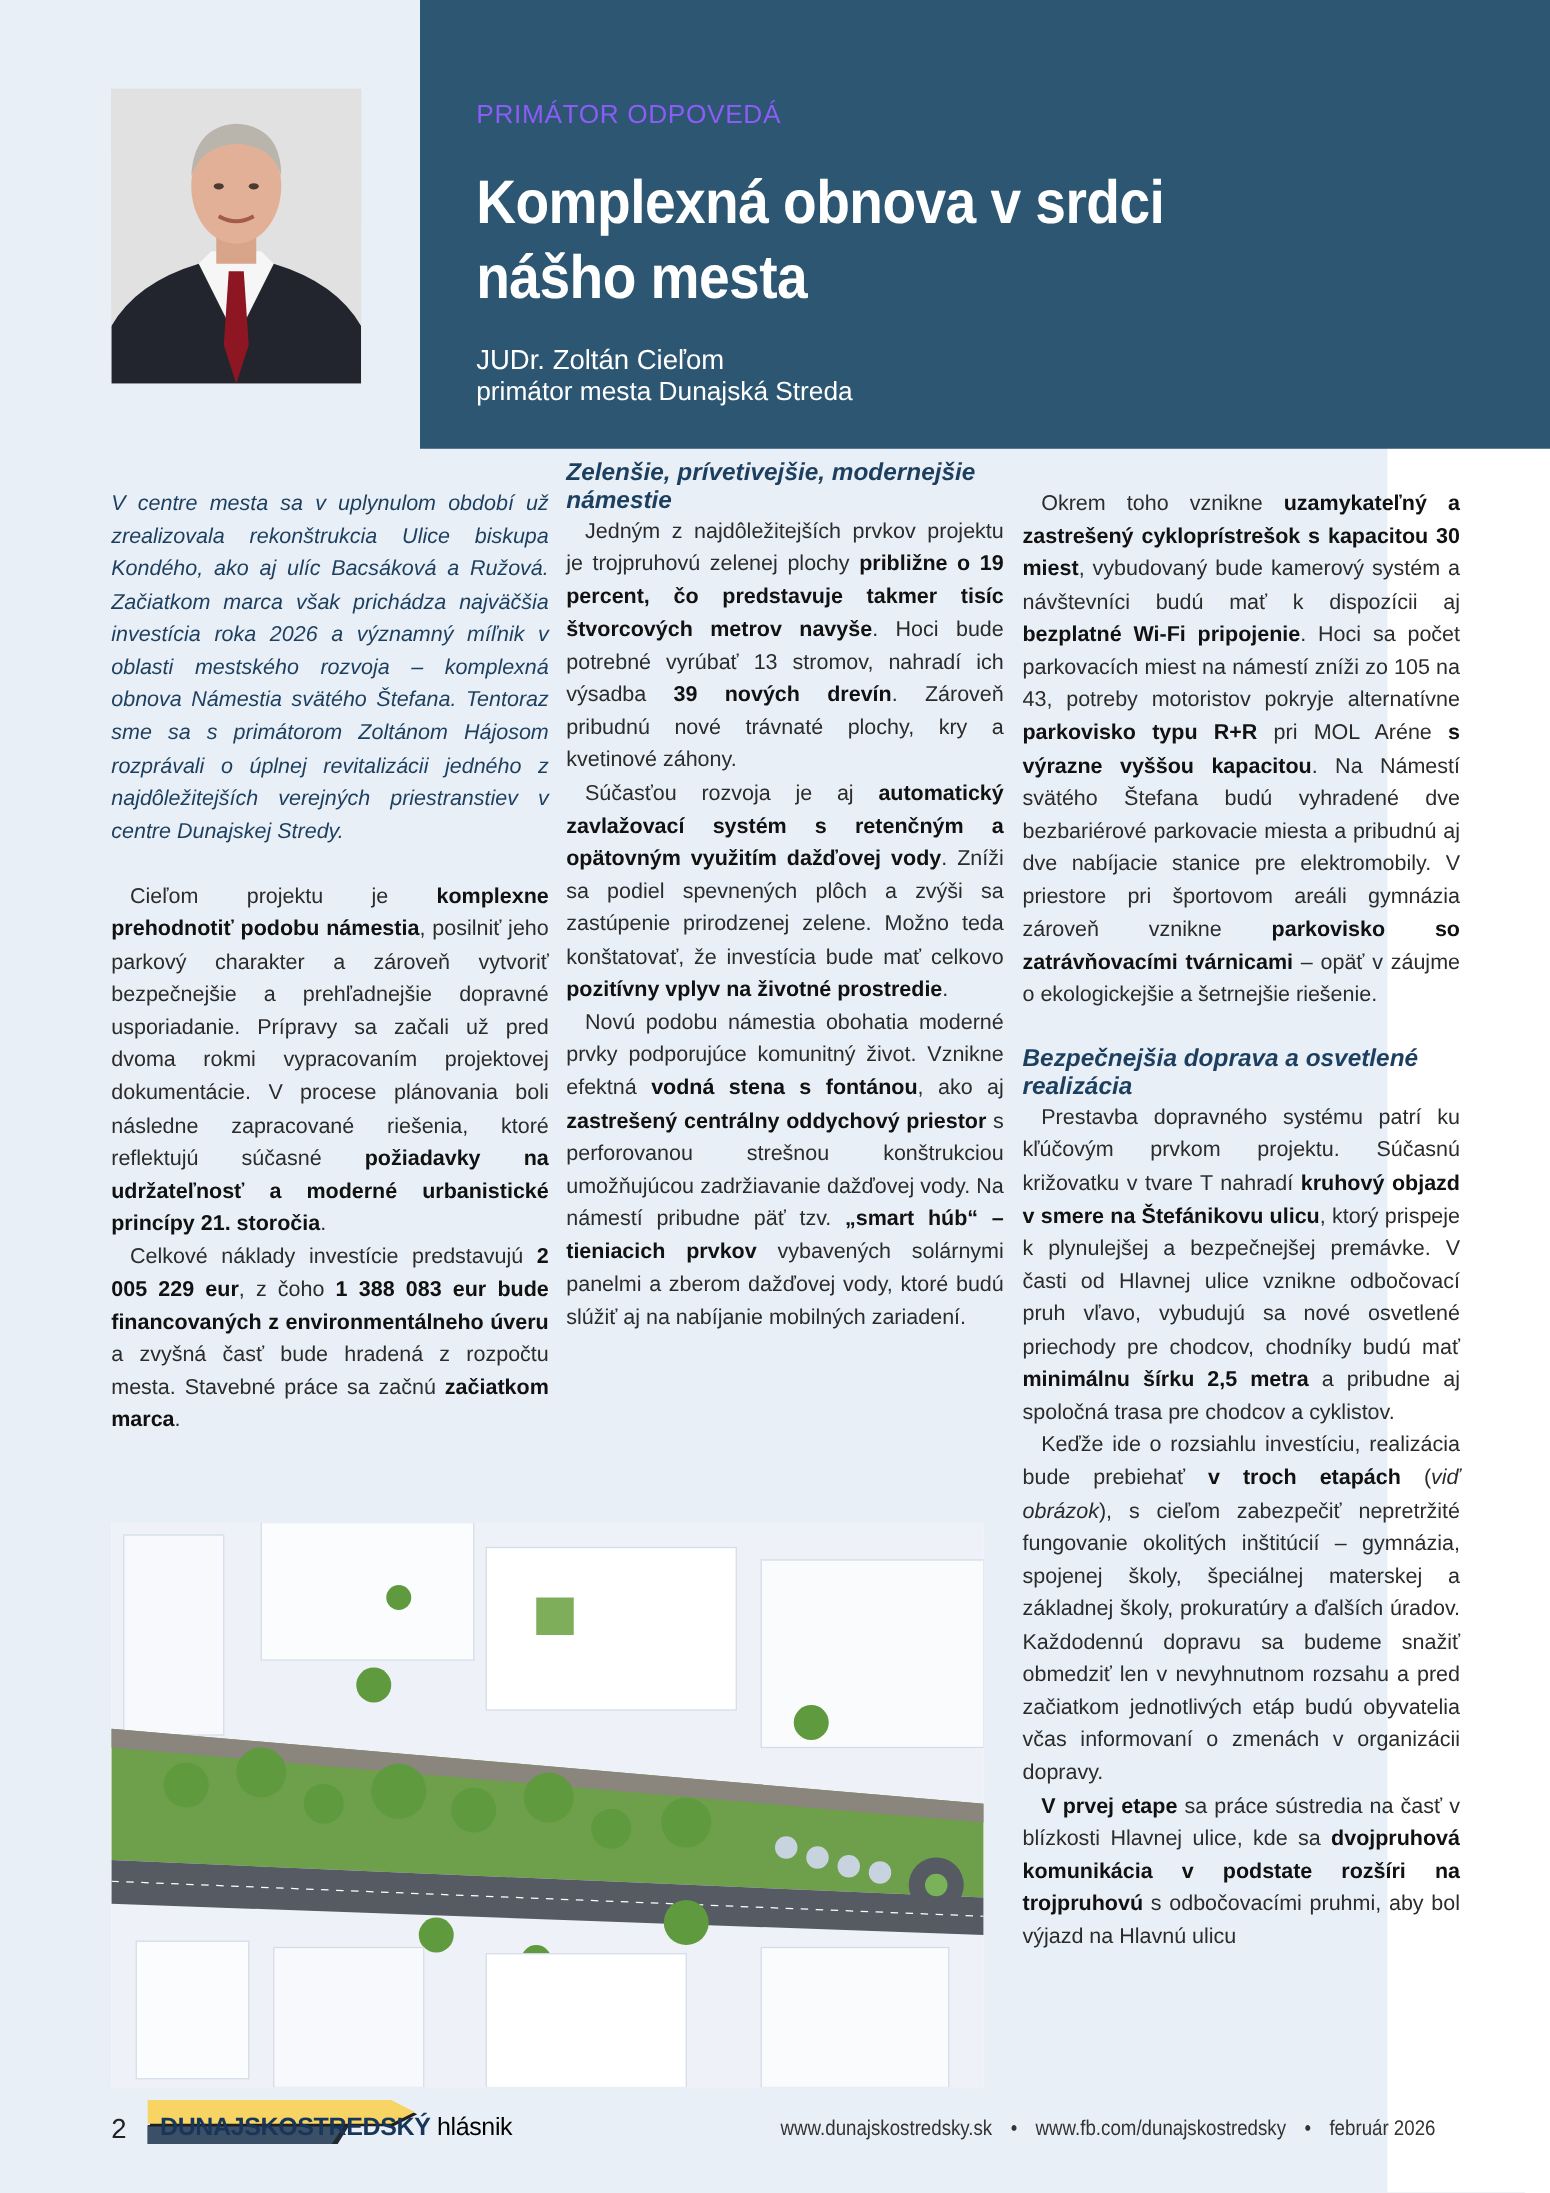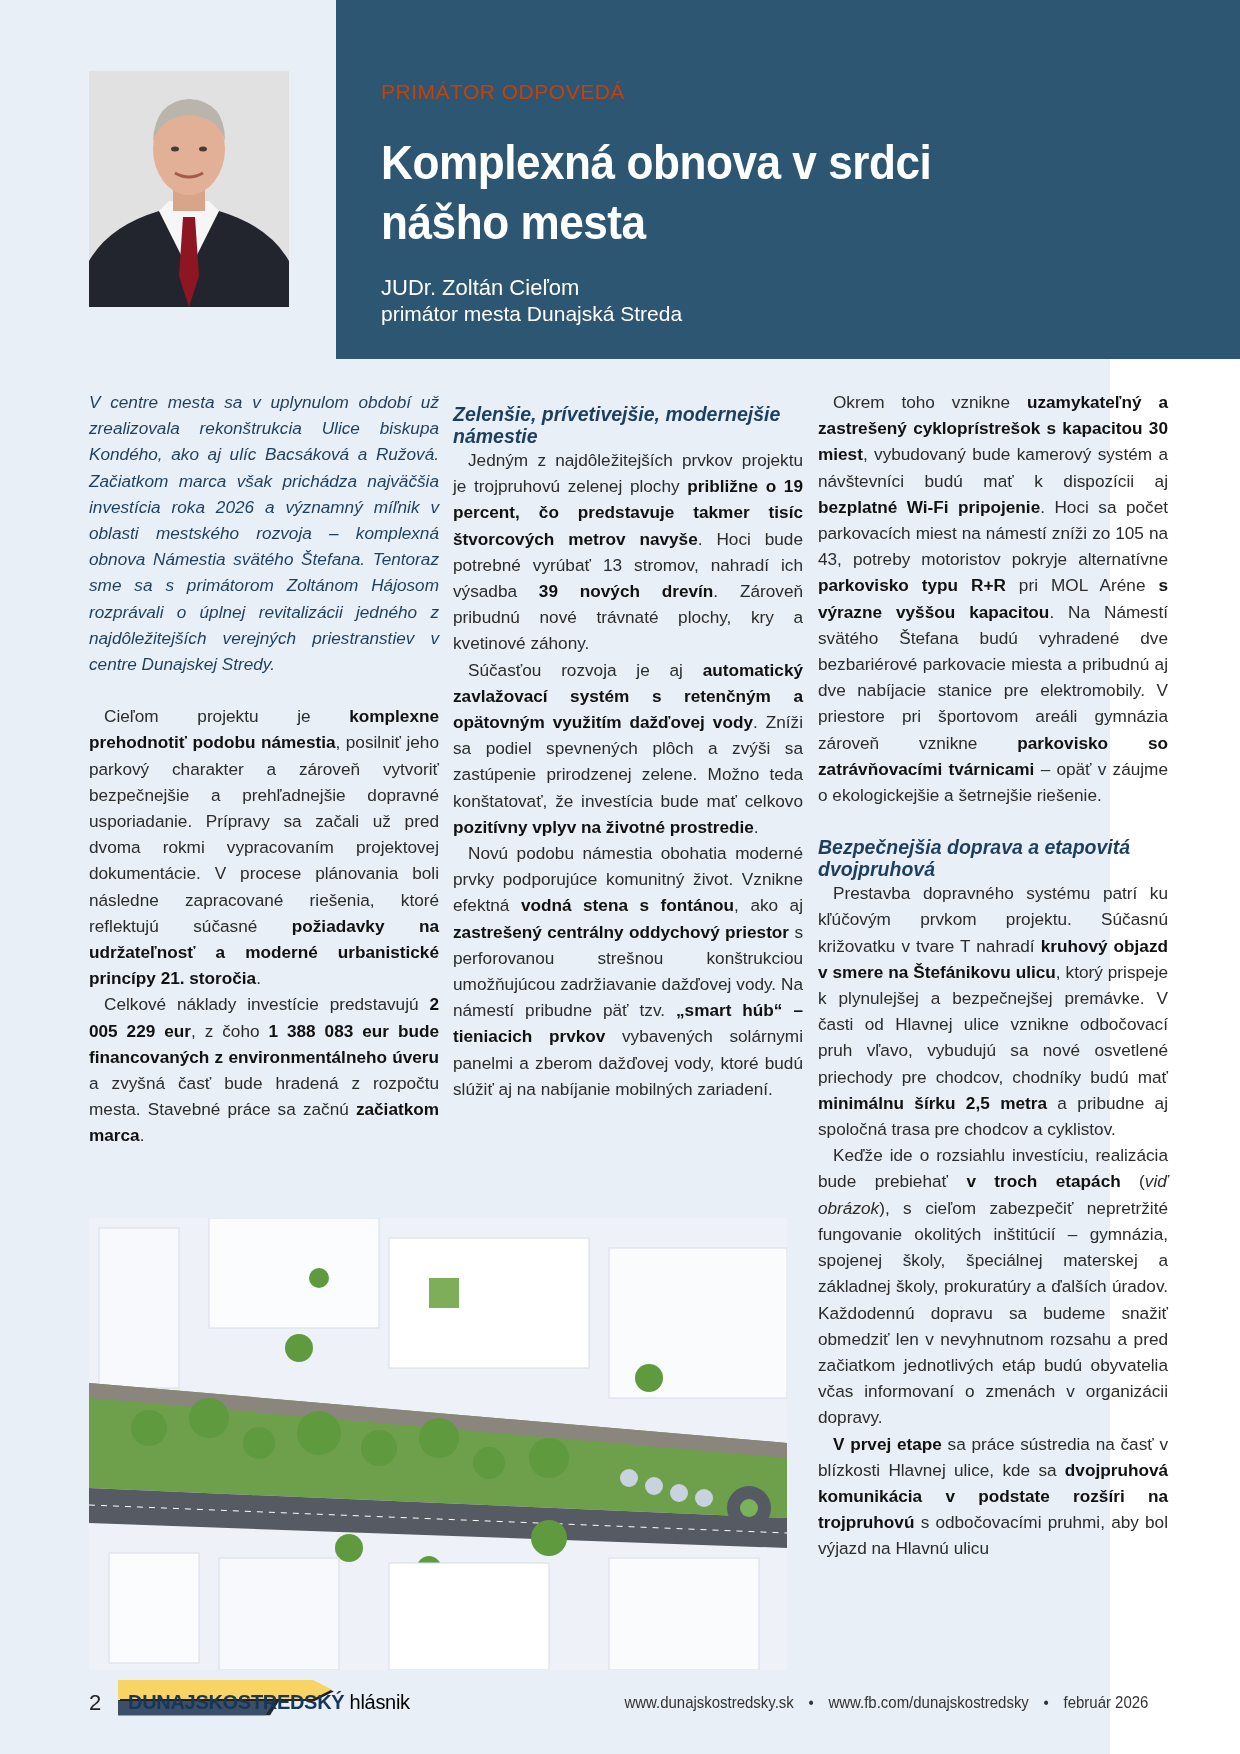--- a/index.html
+++ b/index.html
@@ -9,21 +9,21 @@
     font-family:"Liberation Sans", sans-serif;
     color:#1c1c1c;
   }
   .page-edge { position:absolute; left:1110px; top:0; width:130px; height:1754px; background:#ffffff; }
   .header-band {
     position:absolute; left:336px; top:0; width:904px; height:359px;
     background:#2c5672;
   }
   .kicker {
     position:absolute; left:381px; top:80px;
-    color:#c2410c; font-size:21px; letter-spacing:0.5px; font-weight:300;
+    color:#8b5cf6; font-size:21px; letter-spacing:0.5px; font-weight:300;
   }
   .title {
     position:absolute; left:381px; top:132px; width:700px;
     color:#ffffff; font-size:49px; font-weight:bold; line-height:60px;
     letter-spacing:-0.5px;
     transform:scaleX(0.9); transform-origin:left top;
   }
   .author-name {
     position:absolute; left:381px; top:275px;
     color:#ffffff; font-size:22px;
@@ -37,21 +37,21 @@
     background:linear-gradient(#dcdcdc,#e6e6e6);
     overflow:hidden;
   }
   .portrait svg { display:block; }
 
   .col { position:absolute; width:350px; font-size:17.2px; line-height:26.2px; text-align:justify; hyphens:manual; }
   .col p { margin:0; text-indent:15px; }
   .col p.noindent { text-indent:0;font-style:italic; }
   .col b { font-weight:bold; color:#111; }
   .col1 { left:89px; top:389px; }
-  .col2 { left:453px; top:403px; }
+  .col2 { left:453px; top:367px; }
   .col3 { left:818px; top:389px; }
   .lead { color:#1d3f5f; font-weight:500; }
   .lead p { text-indent:0; }
   .body-text { color:#2b2b2b; font-weight:300; }
   .gap { height:26px; }
   .subhead {
     color:#1d3f5f; font-weight:bold; font-style:italic; font-size:19.5px; line-height:22px;
     margin:0; text-align:left;
   }
   .subhead-gap { height:28px; }
@@ -121,21 +121,21 @@
     <p><span>Súčasťou rozvoja je aj </span><b>automatický zavlažovací systém s retenčným a opätovným využitím dažďovej vody</b><span>. Zníži sa podiel spevnených plôch a zvýši sa zastúpenie prirodzenej zelene. Možno teda konštatovať, že investícia bude mať celkovo </span><b>pozitívny vplyv na životné prostredie</b><span>.</span></p>
     <p><span>Novú podobu námestia obohatia moderné prvky podporujúce komunitný život. Vznikne efektná </span><b>vodná stena s fontánou</b><span>, ako aj </span><b>zastrešený centrálny oddychový priestor</b><span> s perforovanou strešnou konštrukciou umožňujúcou zadržiavanie dažďovej vody. Na námestí pribudne päť tzv. </span><b>„smart húb“ – tieniacich prvkov</b><span> vybavených solárnymi panelmi a zberom dažďovej vody, ktoré budú slúžiť aj na nabíjanie mobilných zariadení.</span></p>
   </div>
 </div>
 
 <div class="col col3">
   <div class="body-text">
     <p><span>Okrem toho vznikne </span><b>uzamykateľný a zastrešený cykloprístrešok s kapacitou 30 miest</b><span>, vybudovaný bude kamerový systém a návštevníci budú mať k dispozícii aj </span><b>bezplatné Wi-Fi pripojenie</b><span>. Hoci sa počet parkovacích miest na námestí zníži zo 105 na 43, potreby motoristov pokryje alternatívne </span><b>parkovisko typu R+R</b><span> pri MOL Aréne </span><b>s výrazne vyššou kapacitou</b><span>. Na Námestí svätého Štefana budú vyhradené dve bezbariérové parkovacie miesta a pribudnú aj dve nabíjacie stanice pre elektromobily. V priestore pri športovom areáli gymnázia zároveň vznikne </span><b>parkovisko so zatrávňovacími tvárnicami</b><span> – opäť v záujme o ekologickejšie a šetrnejšie riešenie.</span></p>
   </div>
   <div class="subhead-gap"></div>
-  <h3 class="subhead">Bezpečnejšia doprava a etapovitá dvojpruhová</h3>
+  <h3 class="subhead">Bezpečnejšia doprava a osvetlené realizácia</h3>
   <div class="body-text">
     <p><span>Prestavba dopravného systému patrí ku kľúčovým prvkom projektu. Súčasnú križovatku v tvare T nahradí </span><b>kruhový objazd v smere na Štefánikovu ulicu</b><span>, ktorý prispeje k plynulejšej a bezpečnejšej premávke. V časti od Hlavnej ulice vznikne odbočovací pruh vľavo, vybudujú sa nové osvetlené priechody pre chodcov, chodníky budú mať </span><b>minimálnu šírku 2,5 metra</b><span> a pribudne aj spoločná trasa pre chodcov a cyklistov.</span></p>
     <p><span>Keďže ide o rozsiahlu investíciu, realizácia bude prebiehať </span><b>v troch etapách</b><span> (</span><i>viď obrázok</i><span>), s cieľom zabezpečiť nepretržité fungovanie okolitých inštitúcií – gymnázia, spojenej školy, špeciálnej materskej a základnej školy, prokuratúry a ďalších úradov. Každodennú dopravu sa budeme snažiť obmedziť len v nevyhnutnom rozsahu a pred začiatkom jednotlivých etáp budú obyvatelia včas informovaní o zmenách v organizácii dopravy.</span></p>
     <p><b>V prvej etape</b><span> sa práce sústredia na časť v blízkosti Hlavnej ulice, kde sa </span><b>dvojpruhová komunikácia v podstate rozšíri na trojpruhovú</b><span> s odbočovacími pruhmi, aby bol výjazd na Hlavnú ulicu</span></p>
   </div>
 </div>
 
 <div class="render">
   <svg width="698" height="452" viewBox="0 0 698 452">
     <rect width="698" height="452" fill="#eef2f8"></rect>

